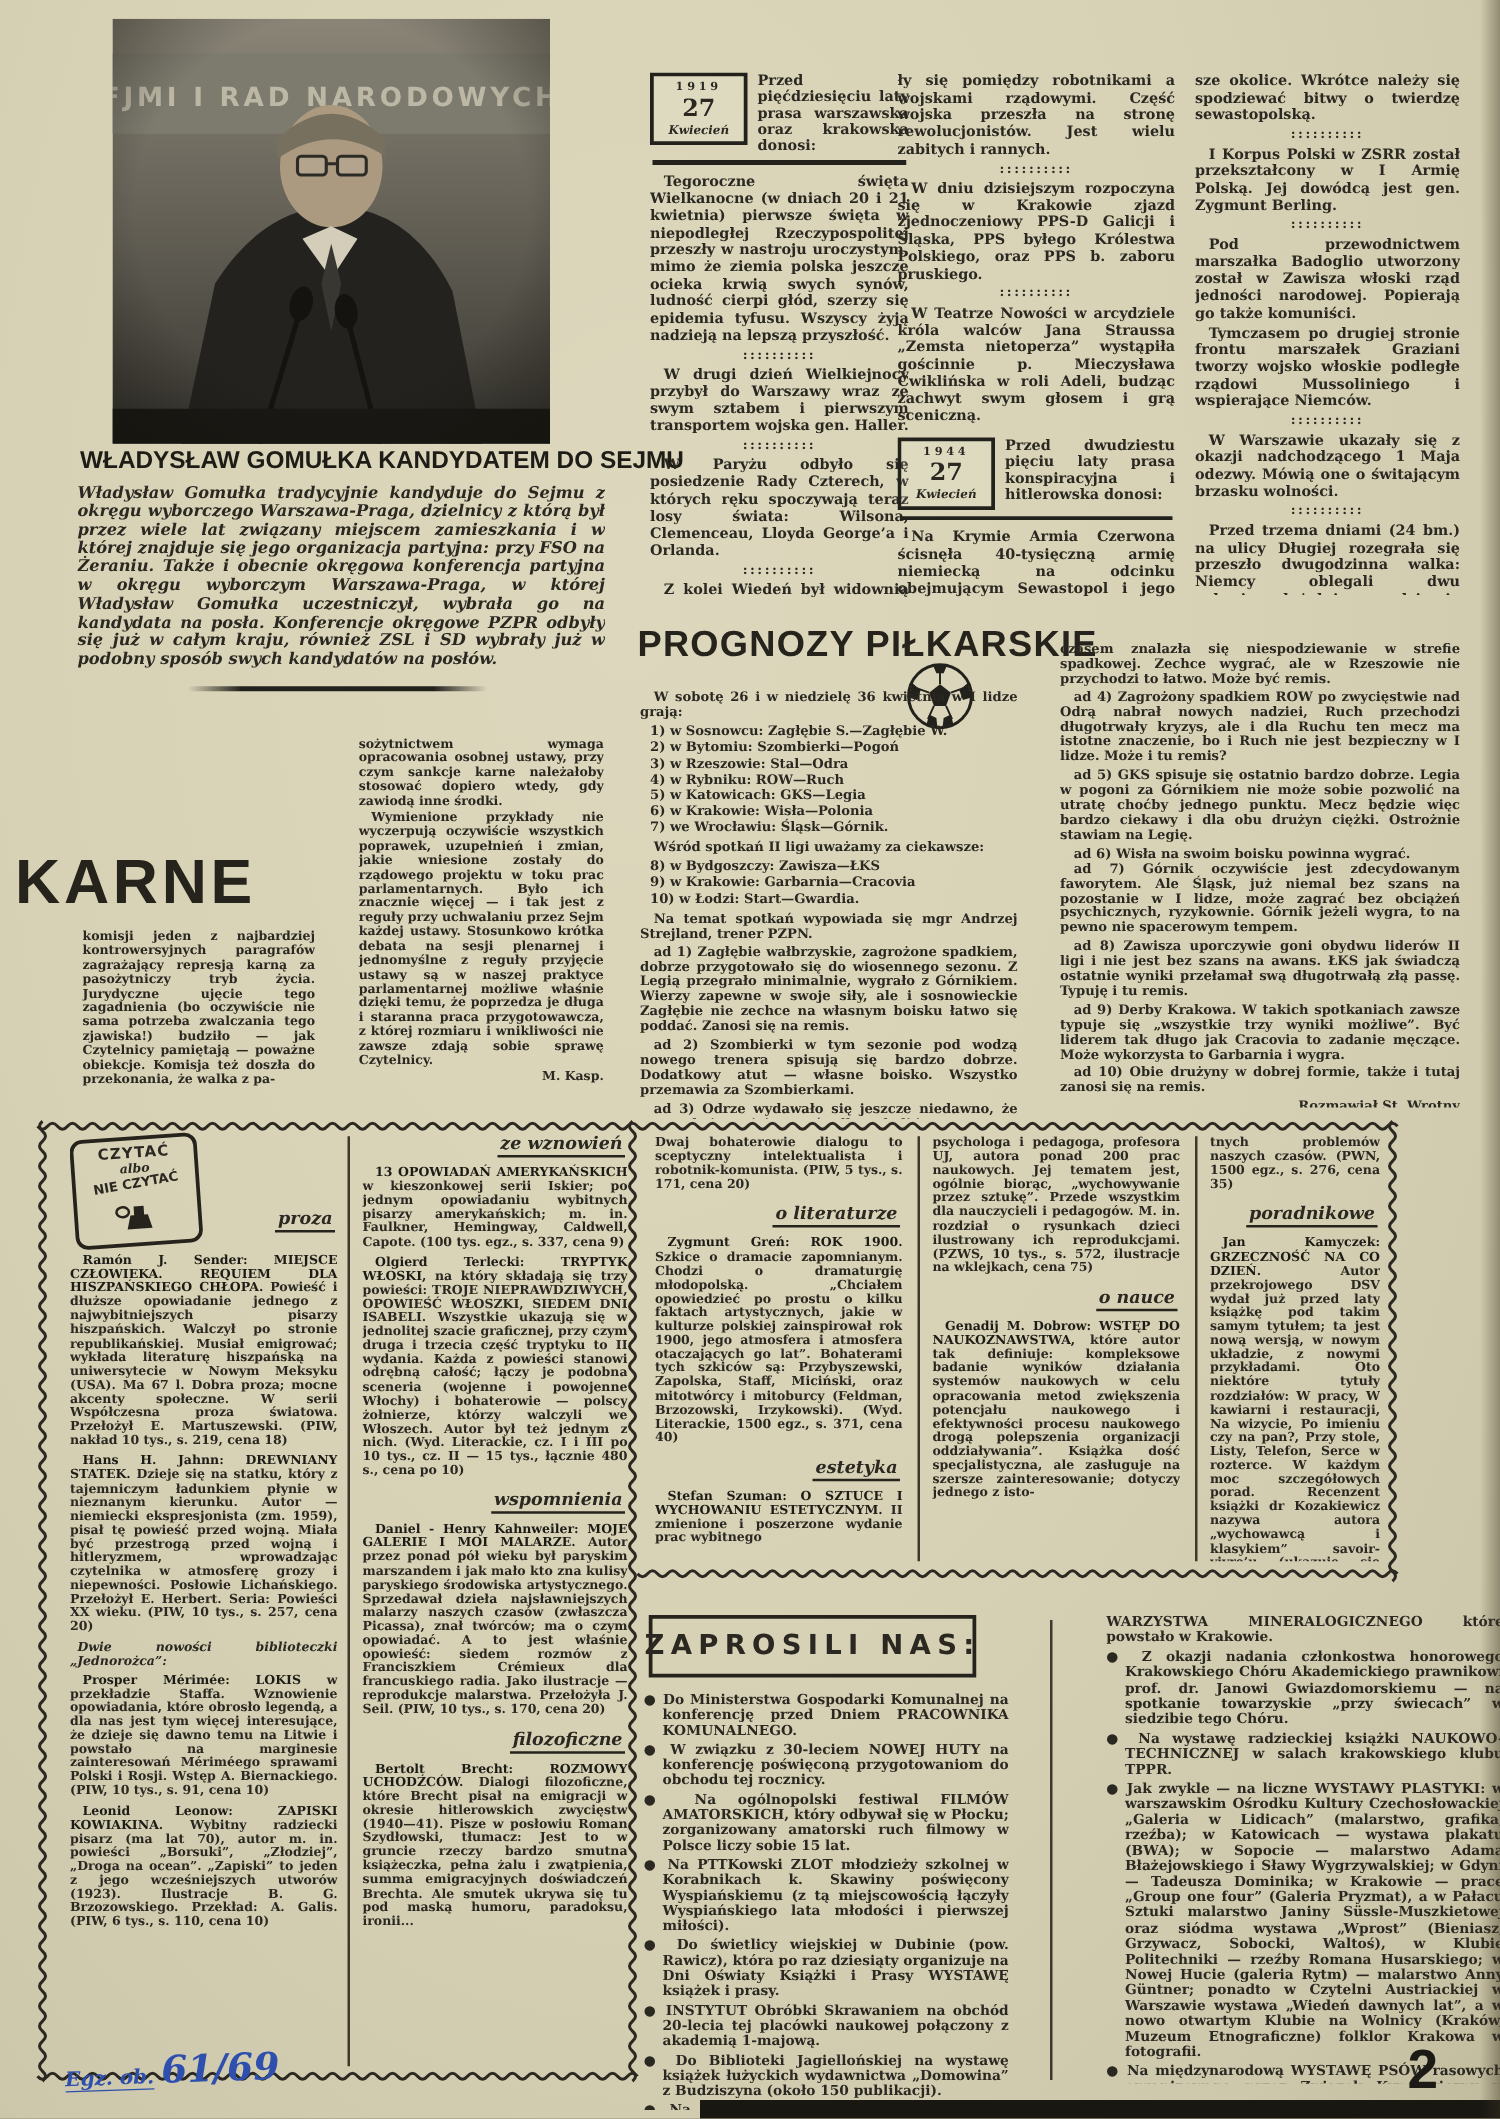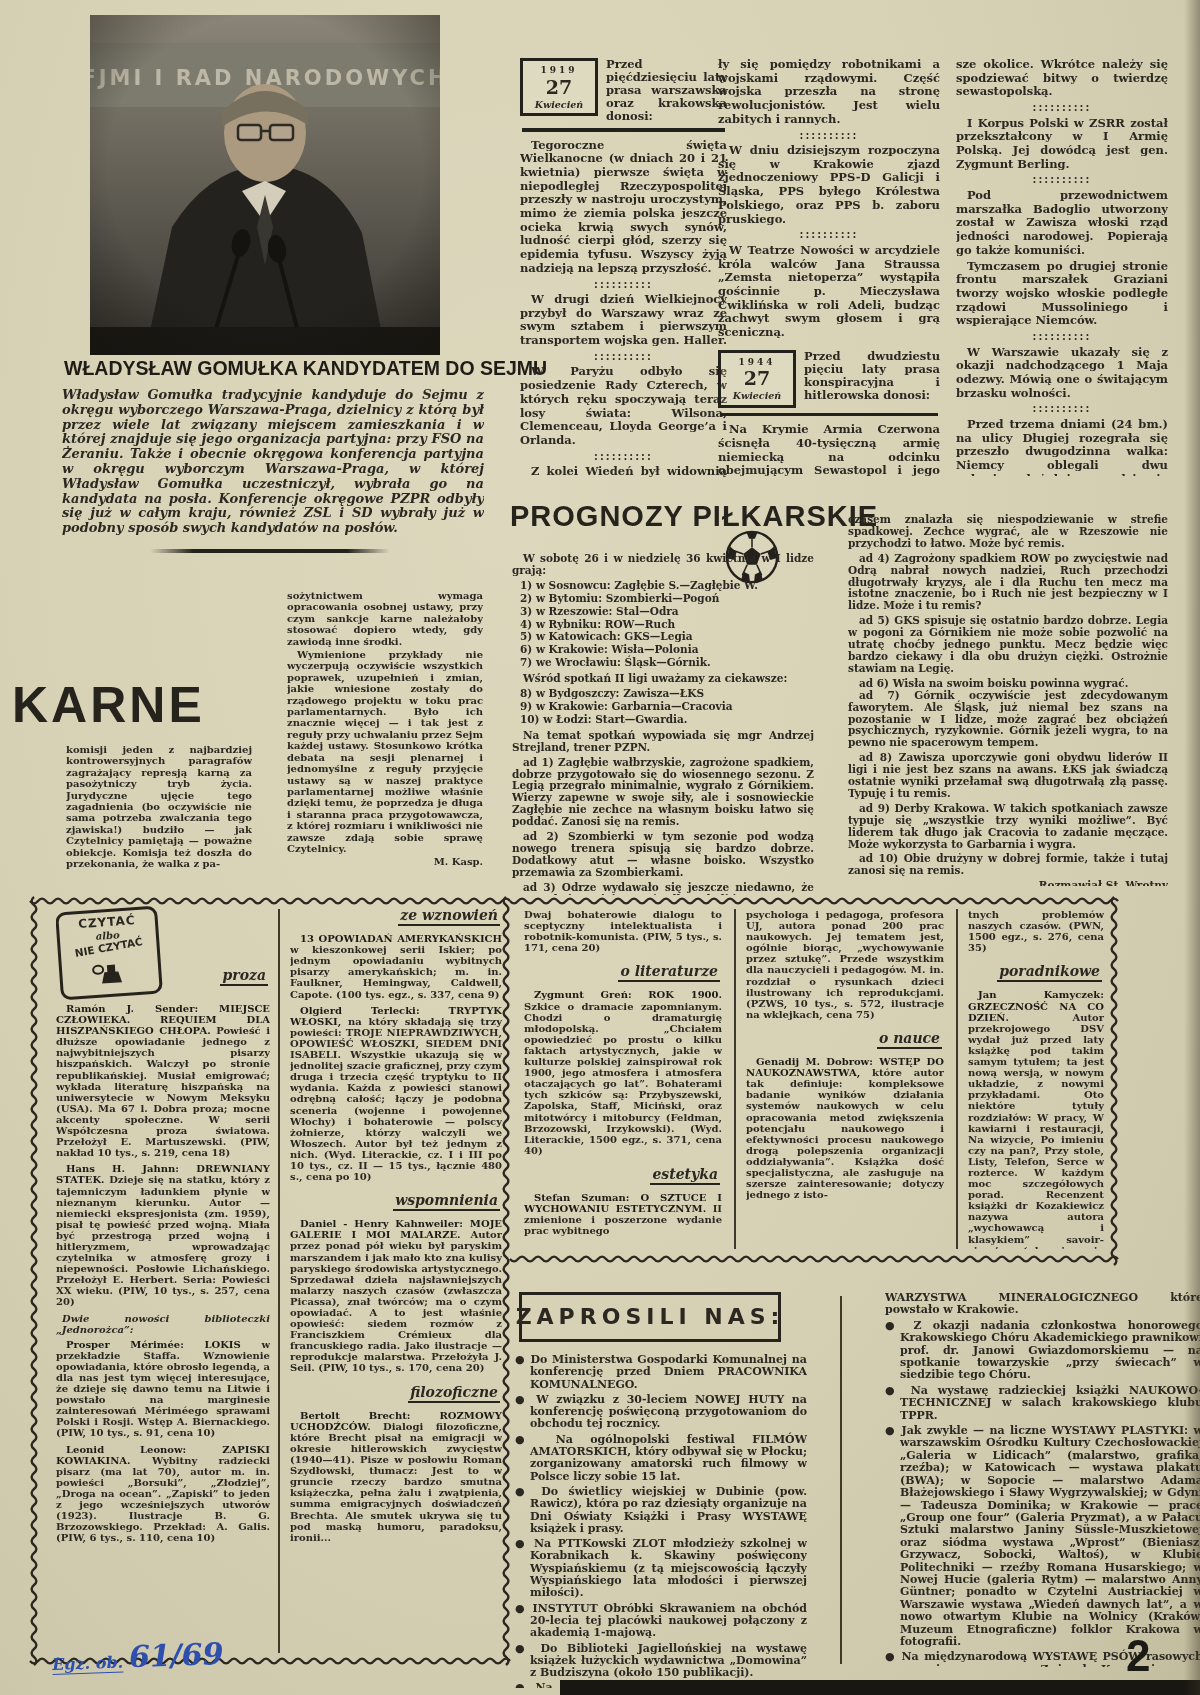--- a/index.html
+++ b/index.html
@@ -295,22 +295,22 @@
   </div>
 
   <div id="zap-box" style="left:515px;top:1290px;width:292px;height:398px;">
     <div id="zap-title-box">
       <div id="zap-title">ZAPROSILI NAS:</div>
     </div>
     <div>
         <div class="zap-item">●  Do Ministerstwa Gospodarki Komunalnej na konferencję przed Dniem PRACOWNIKA KOMUNALNEGO.</div>
         <div class="zap-item">●  W związku z 30-leciem NOWEJ HUTY na konferencję poświęconą przygotowaniom do obchodu tej rocznicy.</div>
         <div class="zap-item">●  Na ogólnopolski festiwal FILMÓW AMATORSKICH, który odbywał się w Płocku; zorganizowany amatorski ruch filmowy w Polsce liczy sobie 15 lat.</div>
+        <div class="zap-item">●  Na PTTKowski ZLOT młodzieży szkolnej w Korabnikach k. Skawiny poświęcony Wyspiańskiemu (z tą miejscowością łączyły Wyspiańskiego lata młodości i pierwszej miłości).</div>
         <div class="zap-item">●  Do świetlicy wiejskiej w Dubinie (pow. Rawicz), która po raz dziesiąty organizuje na Dni Oświaty Książki i Prasy WYSTAWĘ książek i prasy.</div>
-        <div class="zap-item">●  Na PTTKowski ZLOT młodzieży szkolnej w Korabnikach k. Skawiny poświęcony Wyspiańskiemu (z tą miejscowością łączyły Wyspiańskiego lata młodości i pierwszej miłości).</div>
         <div class="zap-item">●  INSTYTUT Obróbki Skrawaniem na obchód 20-lecia tej placówki naukowej połączony z akademią 1-majową.</div>
         <div class="zap-item">●  Do Biblioteki Jagiellońskiej na wystawę książek łużyckich wydawnictwa „Domowina” z Budziszyna (około 150 publikacji).</div>
         <div class="zap-item">●  Na wieczór artystyczny w Klubie MPiK w Nowej Hucie z okazji jego 15-lecia.</div>
       </div>
   </div>
   <div class="vrule" style="left:840px;top:1296px;height:368px;"></div>
   <div id="zap-cont" style="left:856px;top:1292px;width:318px;height:375px;">
     <p>WARZYSTWA MINERALOGICZNEGO które powstało w Krakowie.</p>
     <p class="zap-item">●  Z okazji nadania członkostwa honorowego Krakowskiego Chóru Akademickiego prawnikowi prof. dr. Janowi Gwiazdomorskiemu — na spotkanie towarzyskie „przy świecach” w siedzibie tego Chóru.</p>
     <p class="zap-item">●  Na wystawę radzieckiej książki NAUKOWO-TECHNICZNEJ w salach krakowskiego klubu TPPR.</p>

